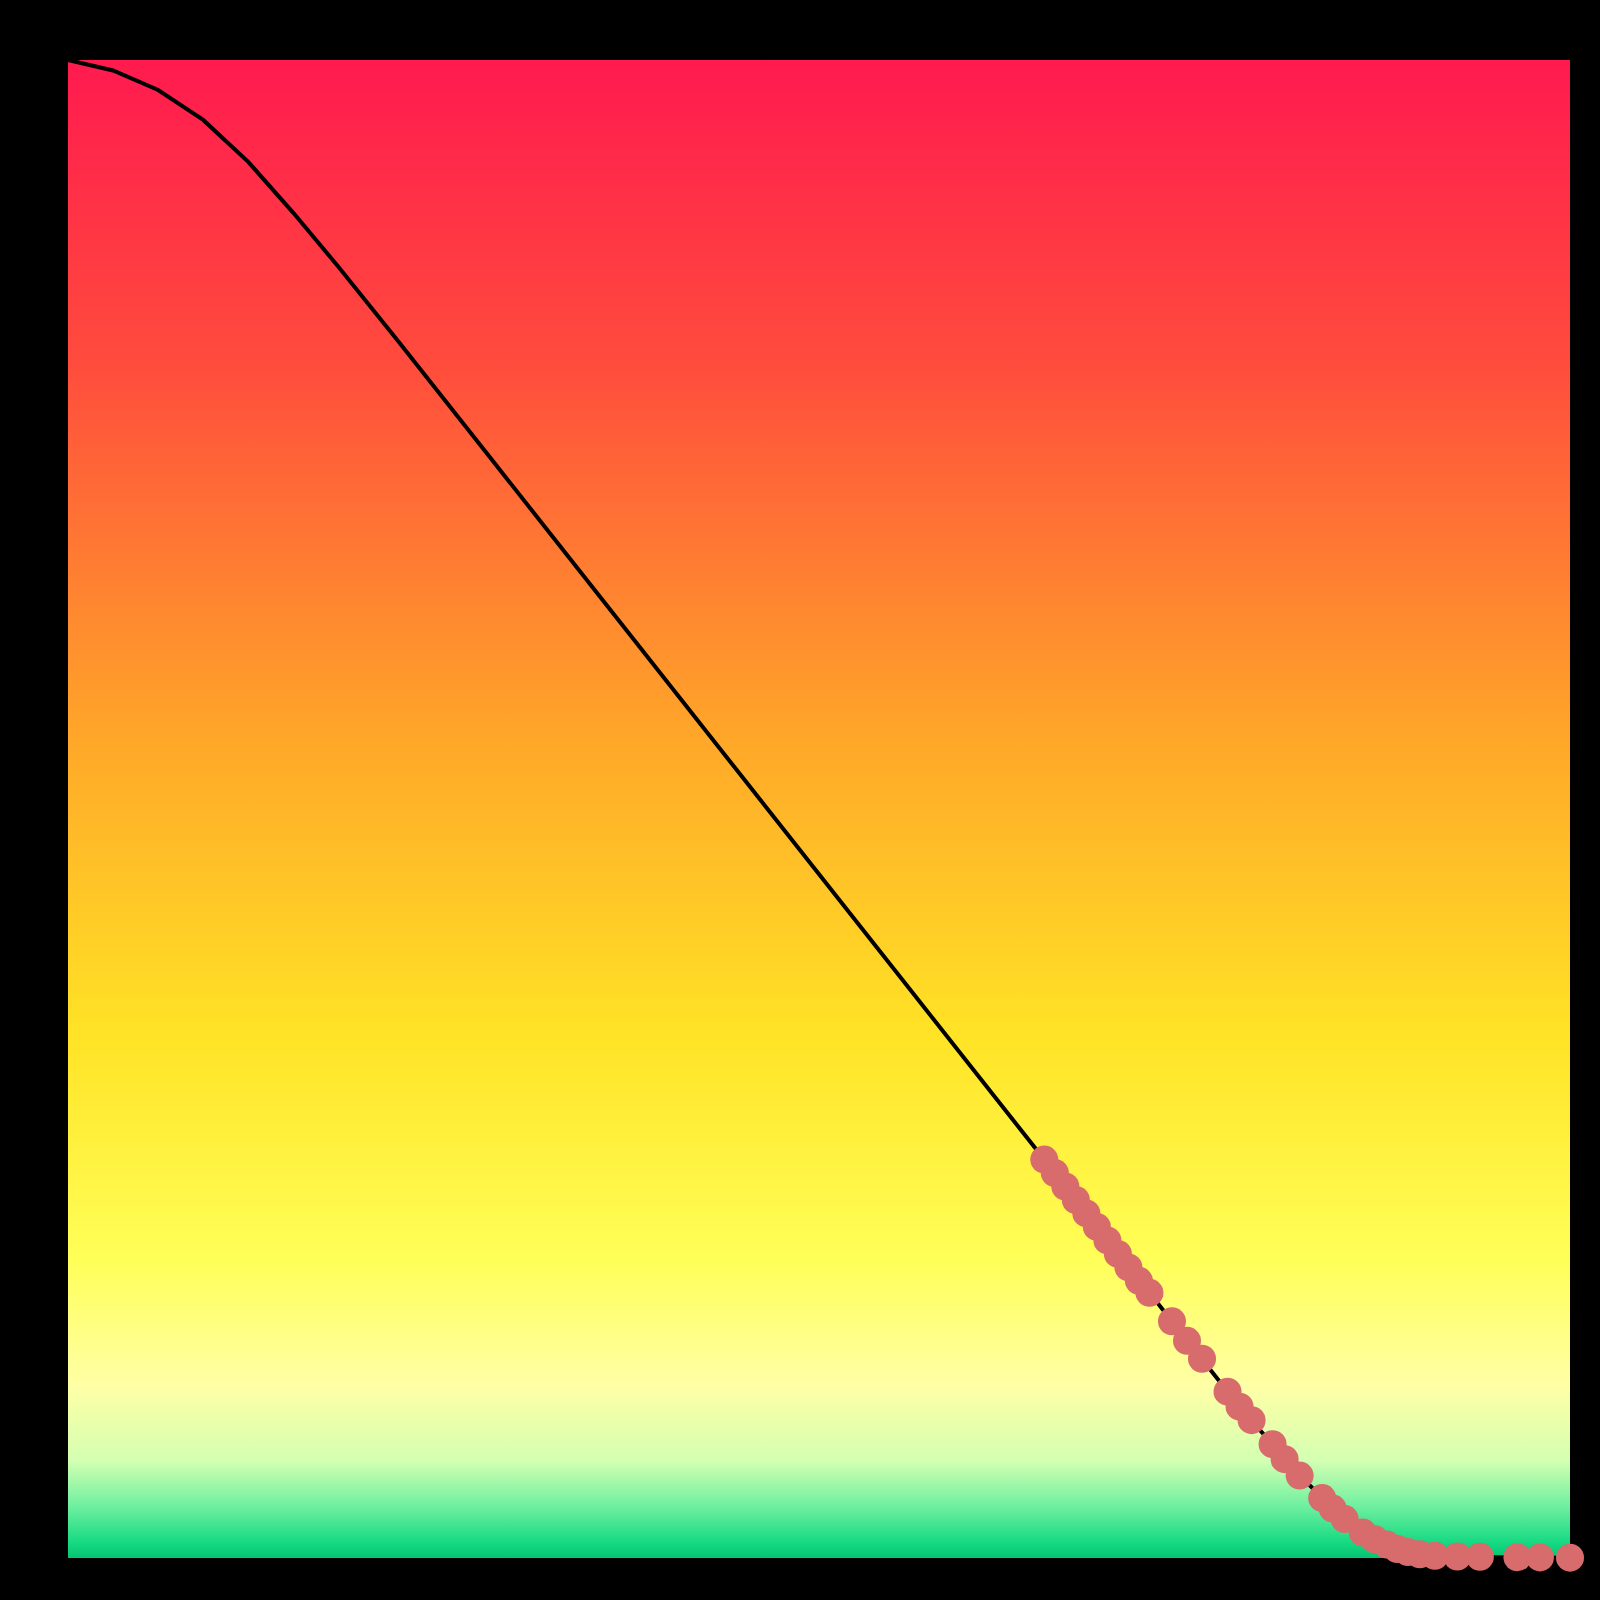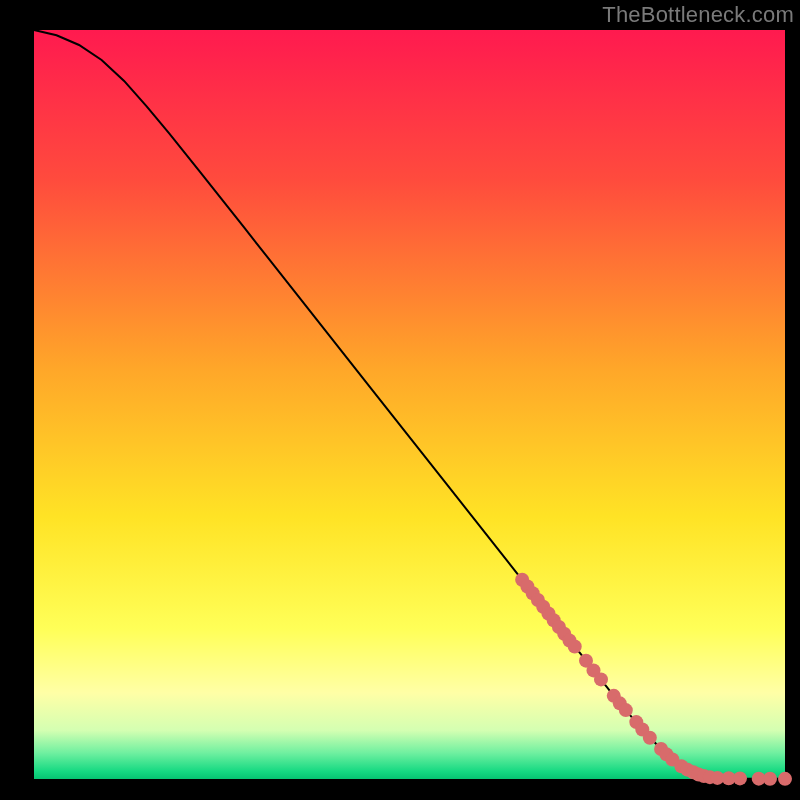--- a/index.html
+++ b/index.html
@@ -35,21 +35,20 @@
     left: 0; top: 0;
     width: 800px; height: 800px;
     pointer-events: none;
   }
 </style>
 </head>
 <body>
 
 <div class="frame">
 
-  <div class="attribution">TheBottleneck.com</div>
 
   <div class="plot" style="left:34px; top:30px; width:751px; height:749px; background: linear-gradient(to bottom, #ff1a4f 0.00%, #ff4b3d 20.00%, #ffa629 45.00%, #ffe325 65.00%, #ffff58 80.00%, #ffffa6 88.50%, #d4ffb2 93.50%, #70f0a0 96.50%, #15d982 99.00%, #06c472 100.00%);"></div>
 
   <svg class="overlay" viewBox="0 0 800 800" preserveAspectRatio="none">
     <g>
       <path id="curve-path" fill="none" stroke="#000000" stroke-width="2" d="M34.00 30.00 L56.53 35.24 L79.06 44.98 L101.59 59.96 L124.12 80.93 L146.65 106.40 L169.18 133.36 L199.22 170.81 L244.28 227.74 L296.85 294.40 L371.95 389.52 L447.05 484.64 L522.15 579.77 L574.72 646.43 L619.78 703.35 L649.82 737.80 L672.35 759.53 L691.13 771.51 L702.39 776.38 L717.41 778.10 L747.45 778.63 L785.00 778.85 "></path>
     </g>
     <g id="marker-group">
         <circle cx="522.15" cy="579.77" r="7" fill="#d86b6b"></circle>
         <circle cx="527.41" cy="586.51" r="7" fill="#d86b6b"></circle>

